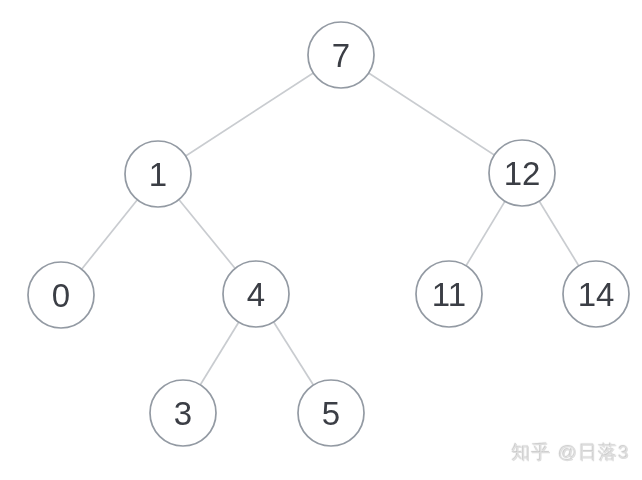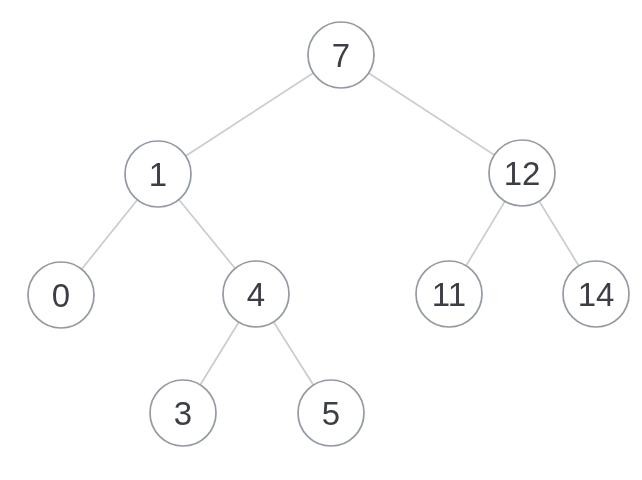--- a/index.html
+++ b/index.html
@@ -79,13 +79,14 @@
       </g>
       <g>
         <circle cx="183" cy="413" r="33" fill="#ffffff" stroke="#939aa3" stroke-width="1.7"></circle>
         <text x="183" y="413" dy="0.35em" text-anchor="middle" fill="#3b3e45" font-size="33">3</text>
       </g>
       <g>
         <circle cx="331" cy="413" r="33" fill="#ffffff" stroke="#939aa3" stroke-width="1.7"></circle>
         <text x="331" y="413" dy="0.35em" text-anchor="middle" fill="#3b3e45" font-size="33">5</text>
       </g>
     </svg>
+  <div class="watermark" style="color: rgb(222, 222, 222);">知乎 @日落3</div>
 </div>
 
 </body></html>

